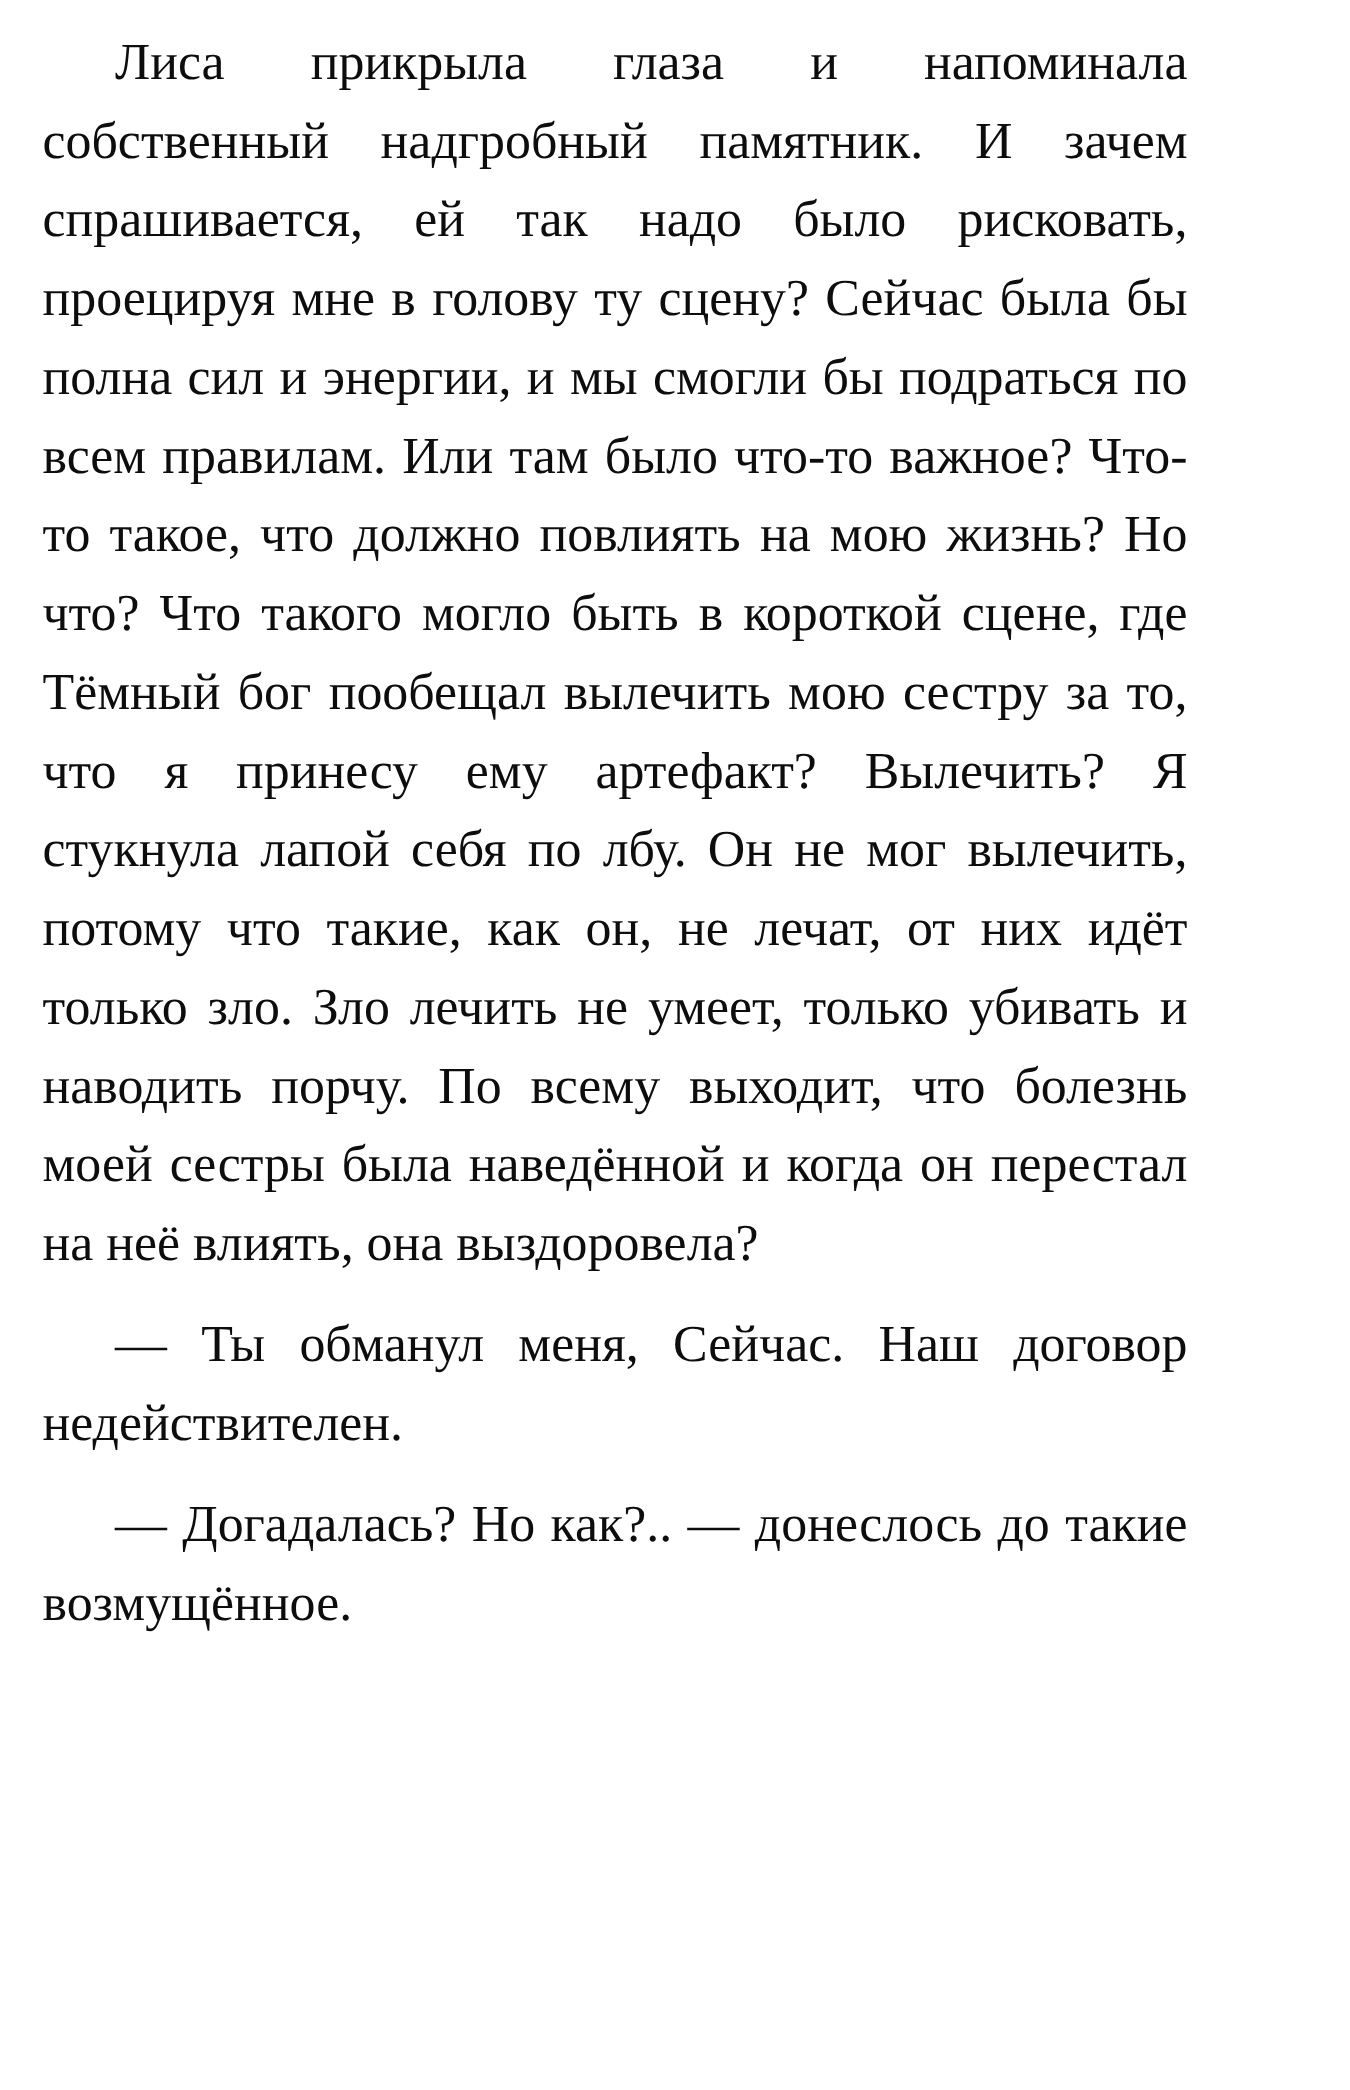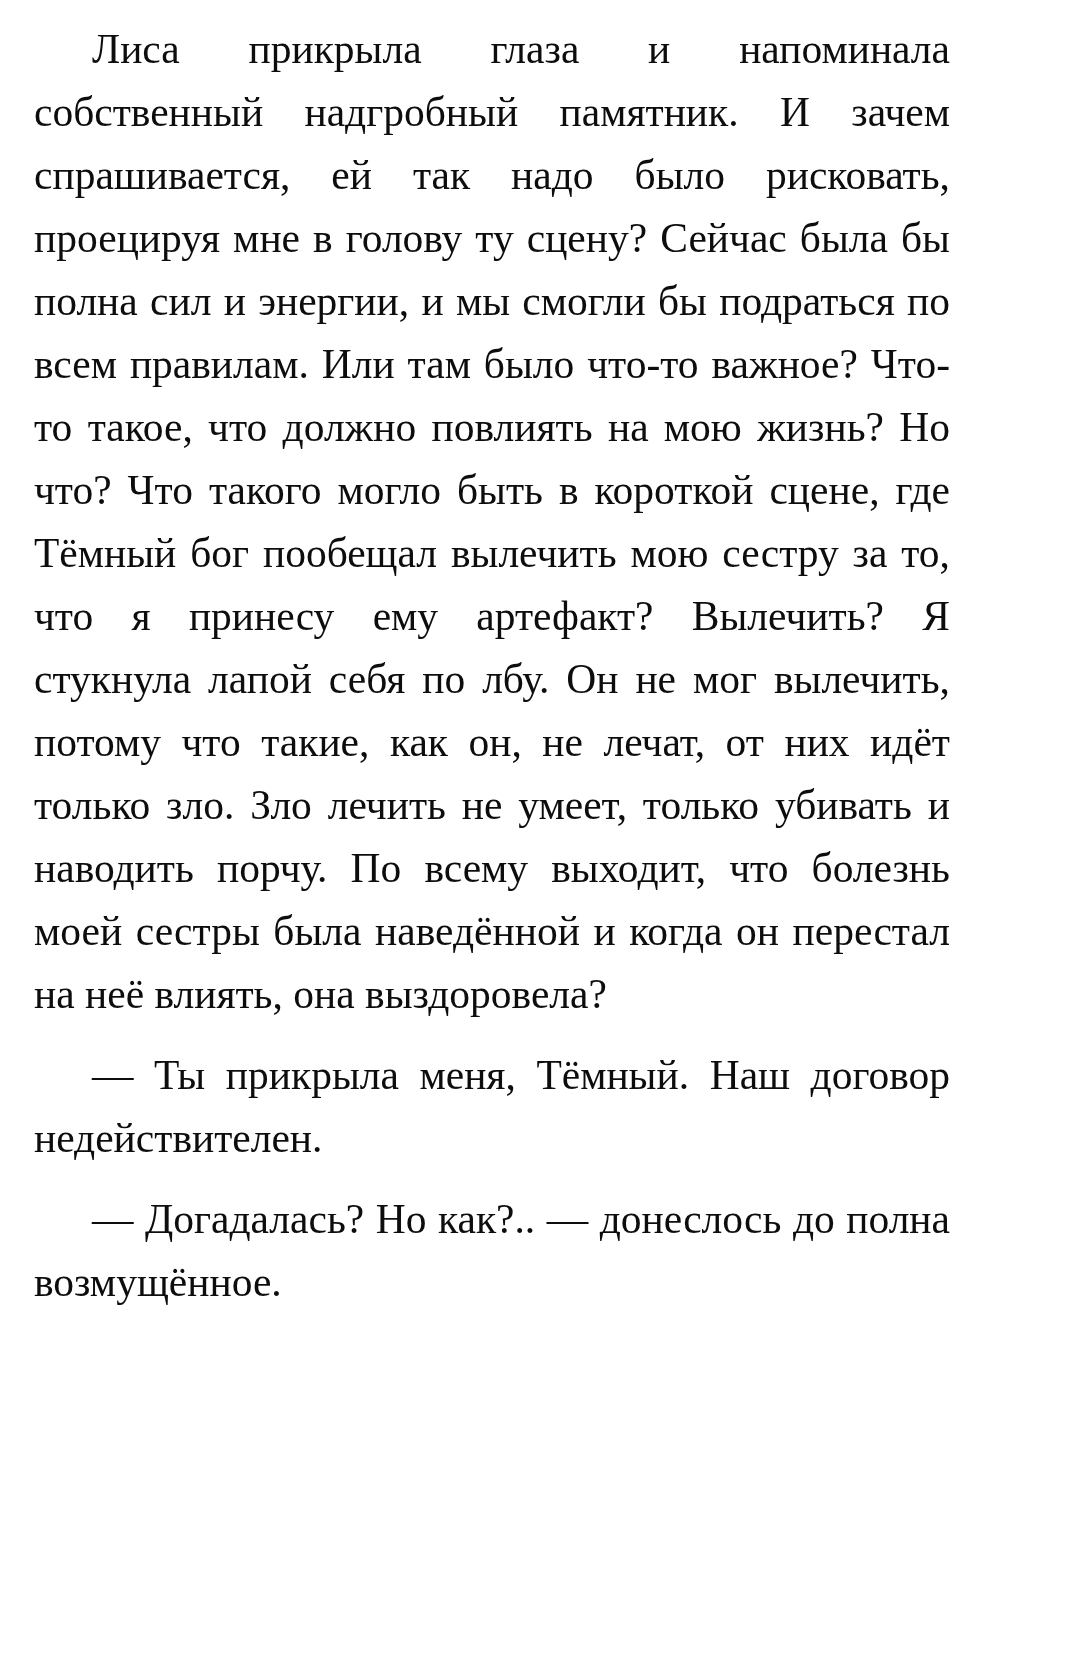--- a/index.html
+++ b/index.html
@@ -31,16 +31,16 @@
   .para + .para {
     margin-top: 18px;
   }
 </style>
 </head>
 <body>
 
 <div class="page">
   <div class="body-text">
     <p class="para">Лиса прикрыла глаза и напоминала собственный надгробный памятник. И зачем спрашивается, ей так надо было рисковать, проецируя мне в голову ту сцену? Сейчас была бы полна сил и энергии, и мы смогли бы подраться по всем правилам. Или там было что-то важное? Что-то такое, что должно повлиять на мою жизнь? Но что? Что такого могло быть в короткой сцене, где Тёмный бог пообещал вылечить мою сестру за то, что я принесу ему артефакт? Вылечить? Я стукнула лапой себя по лбу. Он не мог вылечить, потому что такие, как он, не лечат, от них идёт только зло. Зло лечить не умеет, только убивать и наводить порчу. По всему выходит, что болезнь моей сестры была наведённой и когда он перестал на неё влиять, она выздоровела?</p>
-    <p class="para">— Ты прикрыла меня, Тёмный. Наш договор недействителен.</p>
-    <p class="para">— Догадалась? Но как?.. — донеслось до полна возмущённое.</p>
+    <p class="para">— Ты обманул меня, Сейчас. Наш договор недействителен.</p>
+    <p class="para">— Догадалась? Но как?.. — донеслось до такие возмущённое.</p>
   </div>
 </div>
 
 </body></html>

